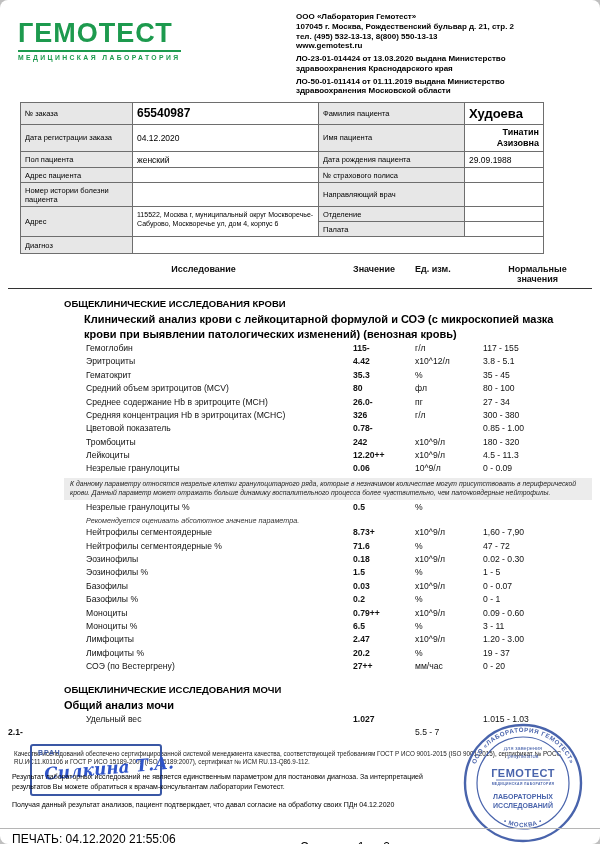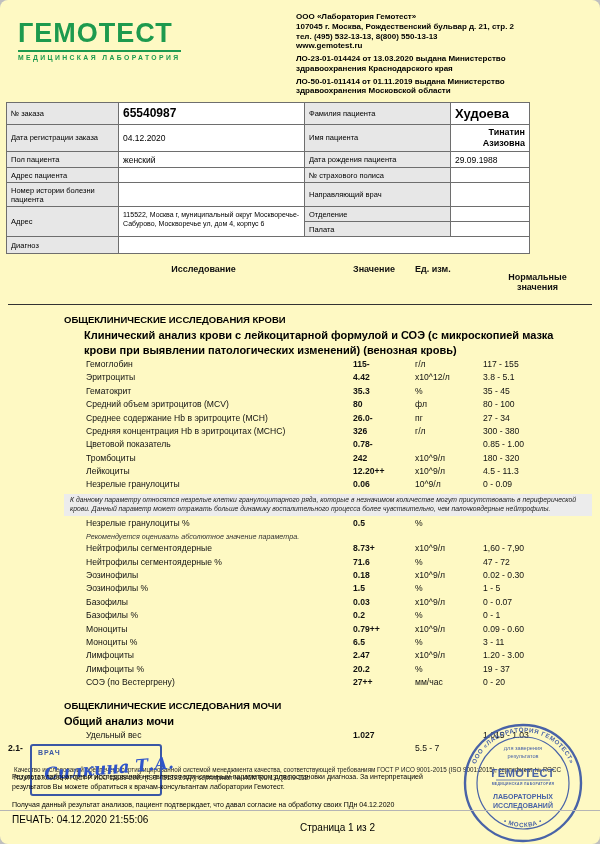--- a/index.html
+++ b/index.html
@@ -6,51 +6,51 @@
   html,body { margin:0; }
   body {
     width:600px; height:844px;
     background:#bfbfbf;
     font-family:"Liberation Sans", sans-serif;
     color:#111;
   }
   .page {
     position:relative;
     width:600px; height:844px;
-    background:#fef9c3;
+    background:#ffffff;
     border-radius:8px;
     overflow:hidden;
   }
 
   
   .header { display:flex; justify-content:space-between; padding:12px 14px 0 18px; }
   .logo { padding-top:8px; }
   .logo-title { font-size:27px; font-weight:bold; color:#1d9a4e; letter-spacing:1px; line-height:1; }
   .logo-sub { margin-top:3px; border-top:2px solid #1d9a4e; padding-top:2px;
               font-size:6.8px; font-weight:bold; color:#1d9a4e; letter-spacing:2.4px; }
   .company { width:290px; font-size:8px; font-weight:bold; line-height:1.22; color:#000; }
   .company .lic-block { margin-top:3px; }
 
   
-  table.ptable { border-collapse:collapse; margin:6px 6px 0; width:524px; table-layout:fixed; }
+  table.ptable { border-collapse:collapse; margin:6px 20px 0; width:524px; table-layout:fixed; }
   .ptable td { border:1px solid #6e6e6e; font-size:7.5px; padding:2.5px 4px; vertical-align:middle; color:#000; line-height:1.2; }
   .ptable td.lbl { background:#e7e7e7; }
   .ptable td.val { background:#fff; font-size:8.5px; }
   .ptable td.val.order { font-weight:bold; font-size:12px; }
   .ptable td.val.surname { font-weight:bold; font-size:13px; }
   .ptable td.val.pname { font-weight:bold; font-size:9px;text-align:right; }
   .ptable td.val.addr { font-size:7px; line-height:1.3; vertical-align:top; }
   .ptable tr.diag td { height:17px; }
 
   
   .rheader { display:grid; grid-template-columns:345px 62px 68px auto;
              margin:10px 8px 0; padding-bottom:4px; border-bottom:1px solid #333;
              font-weight:bold; font-size:9px; align-items:start; }
   .rheader .h-study { text-align:center; padding-left:46px; }
-  .rheader .h-ref { width:70px; margin:8px auto; text-align:center; }
+  .rheader .h-ref { width:70px; margin:0 auto; text-align:center; }
 
   h2.sec-title { margin:9px 8px 0 64px; font-size:9.5px; font-weight:bold; color:#000; }
   p.sec-subtitle { margin:3px 34px 1px 84px; font-size:11px; font-weight:bold; line-height:1.3; color:#000; }
   p.sec-subtitle.urine { margin-left:64px; }
 
   .rows { margin:2px 8px 0; }
   .result-row { display:grid; grid-template-columns:345px 62px 68px auto; align-items:baseline; min-height:13.4px; }
   .rname { padding-left:78px; font-size:8.6px; }
   .rval  { font-size:8.6px;font-weight:bold; }
   .rval.abnormal { font-weight:bold; }
@@ -77,22 +77,22 @@
   .round-stamp text, .round-stamp textPath { font-family:"Liberation Sans", sans-serif; }
   .st-ring-outer { fill:none; stroke:#3a57a5; stroke-width:2.4; }
   .st-ring-inner { fill:none; stroke:#3a57a5; stroke-width:1.2; }
   .st-arc   { font-size:6.2px; font-weight:bold; fill:#3a57a5; letter-spacing:0.6px; text-anchor:middle; }
   .st-small { font-size:5.6px; fill:#3a57a5; text-anchor:middle; }
   .st-logo  { font-size:11px; font-weight:bold; fill:#3a57a5; text-anchor:middle; letter-spacing:0.5px; }
   .st-tiny  { font-size:3.4px; font-weight:bold; fill:#3a57a5; text-anchor:middle; letter-spacing:0.4px; }
   .st-caption { font-size:7px; font-weight:bold; fill:#3a57a5; text-anchor:middle; }
   .st-line { stroke:#3a57a5; stroke-width:0.8; }
 
-  .printbar { position:absolute; left:0; right:0; bottom:0; height:34px;
-              border-top:1px solid #b5b5b5; font-size:10px; color:#000; padding:3px 12px 0; }
+  .printbar { position:absolute; left:0; right:0; bottom:0; height:16px;
+              border-top:1px solid #b5b5b5; font-size:12px; color:#000; padding:3px 12px 0; }
   .printbar .pg { position:absolute; left:300px; top:11px; }
 </style>
 </head>
 <body>
 
 <div class="page">
 
   <div class="header">
     <div class="logo">
       <div class="logo-title">ГЕМОТЕСТ</div>

